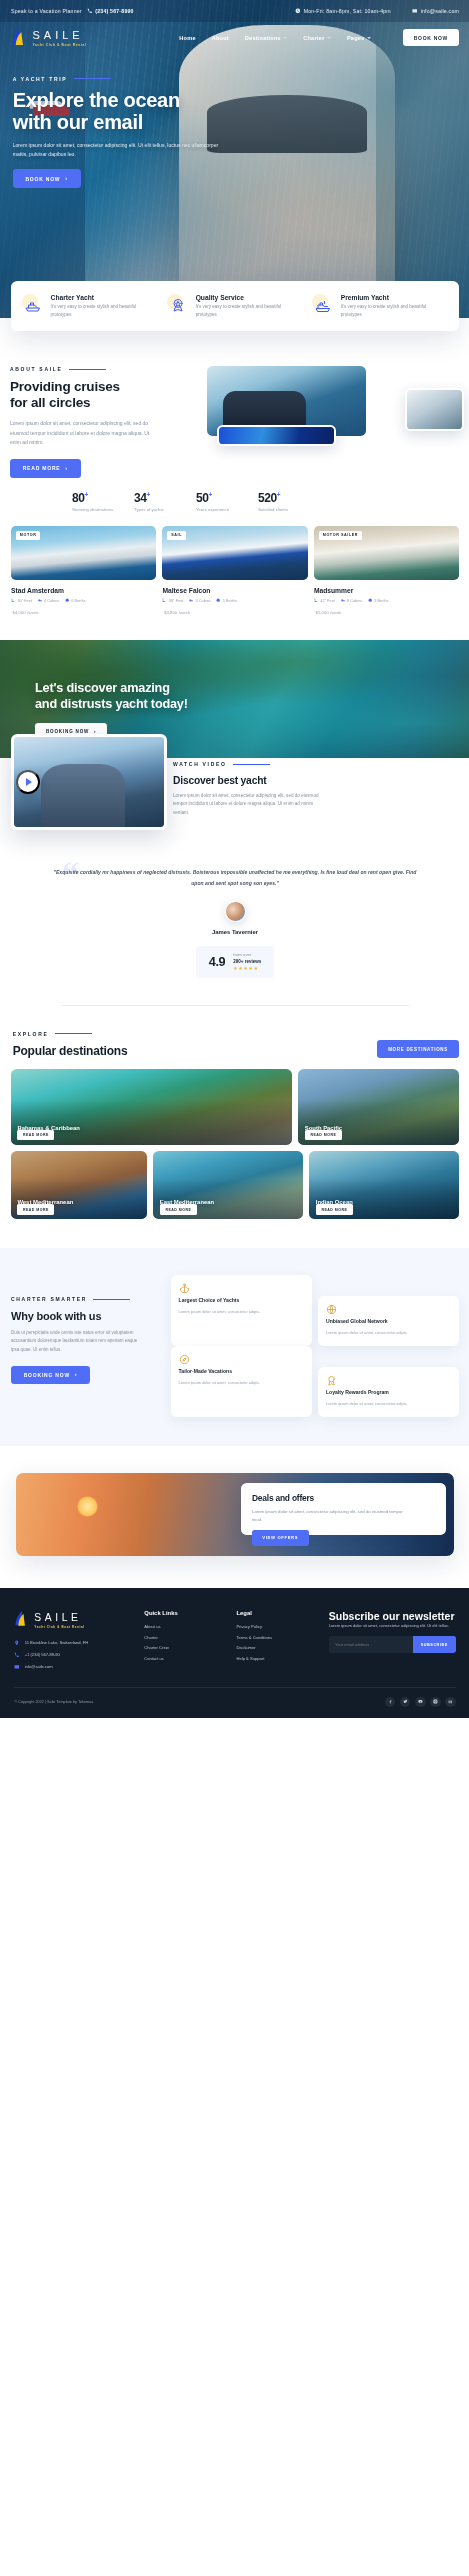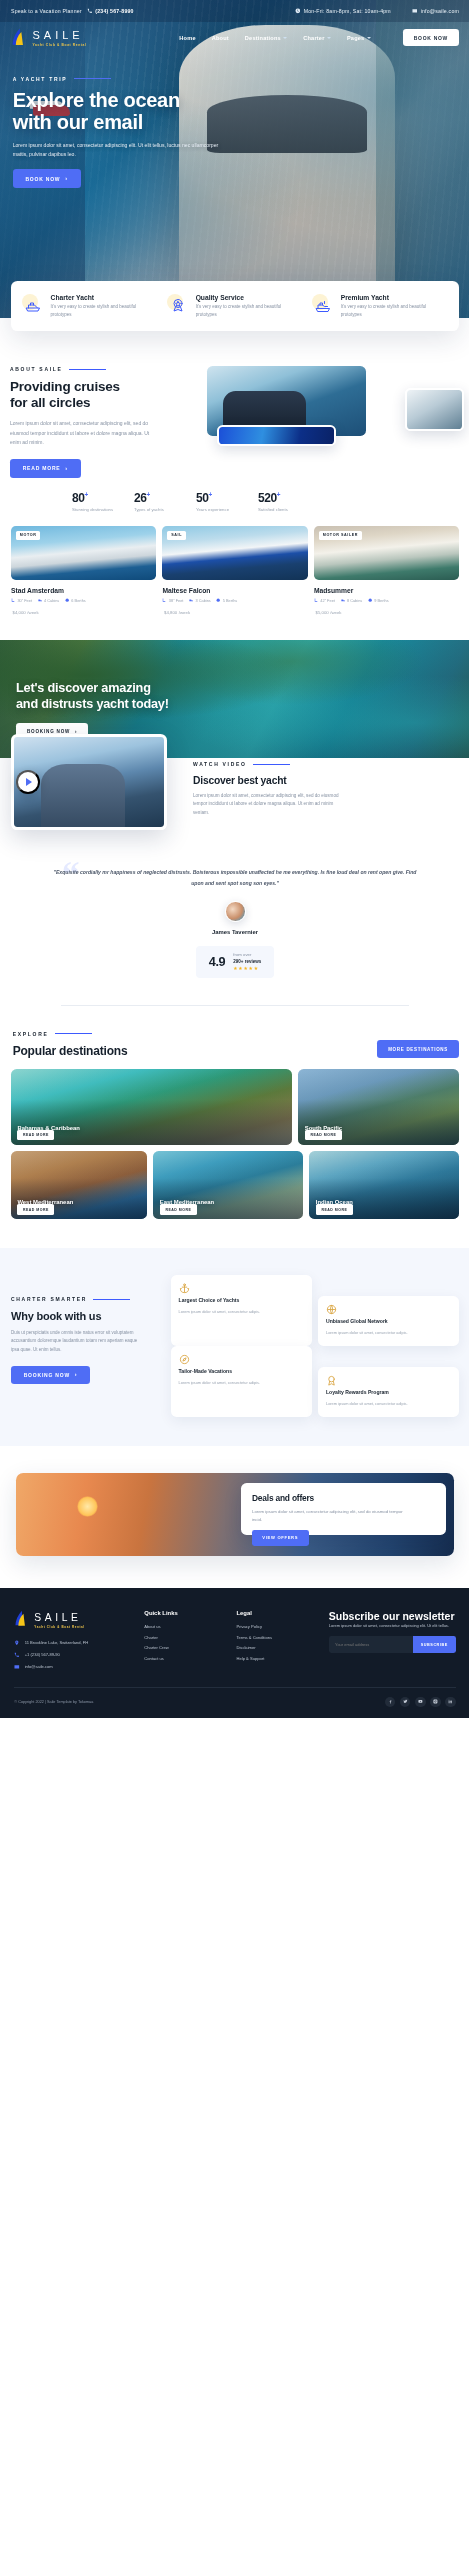--- a/index.html
+++ b/index.html
@@ -210,34 +210,34 @@
       linear-gradient(180deg, rgba(6,40,60,.18), rgba(6,40,60,.42)),
       linear-gradient(118deg,#3c6b3a 0%, #5b8a42 16%, #1f9fa8 34%, #2fc4c8 48%, #39d0d2 58%, #1c9fb2 72%, #2a7f92 88%, #356b54 100%);
   }
   .banner-topo {
     position:absolute; inset:0;
     background:
       radial-gradient(ellipse at 18% 30%, rgba(40,90,45,.85), transparent 40%),
       radial-gradient(ellipse at 62% 18%, rgba(55,110,55,.55), transparent 32%),
       radial-gradient(ellipse at 88% 70%, rgba(40,200,205,.35), transparent 40%);
   }
-  .banner-copy { position:relative; z-index:3; padding: 41px 0 0 16px; }
+  .banner-copy { position:relative; z-index:3; padding: 41px 0 0 35px; }
   .banner-copy h2 {
     font-size:12.7px; line-height:1.25; color:#ffffff; font-weight:bold; letter-spacing:-0.2px;
     text-shadow:0 1.6px 8px rgba(0,30,40,.4);
   }
   .btn-ghost {
     display:inline-flex; align-items:center; gap:4.8px; margin-top:9.6px;
     background:#ffffff; color:#16202c; border:none; cursor:pointer;
     font-size:4.6px; font-weight:bold; letter-spacing:0.8px;
     padding:6.4px 11px; border-radius:3.2px;
   }
 
   
-  .video-row { display:flex; padding: 0 11px; margin-top:-24px; position:relative; z-index:4; gap:26px; }
+  .video-row { display:flex; padding: 0 11px; margin-top:-24px; position:relative; z-index:4; gap:6px; }
   .video-left { width:156px; flex:0 0 auto; position:relative; }
   .video-thumb {
     height:96px; border-radius:6.4px; overflow:hidden; position:relative;
     background: linear-gradient(170deg,#cfe1f0 0%, #9dc3de 26%, #5d87ad 48%, #35536f 70%, #1f3850 100%);
     box-shadow: 0 8px 24px rgba(20,40,80,.18);
     border:3.2px solid #fff;
   }
   .video-thumb:after {
     content:""; position:absolute; left:18%; top:30%; width:56%; height:74%;
     background:linear-gradient(180deg,#5f7792,#33485f); border-radius:30% 30% 8% 8%;
@@ -559,21 +559,21 @@
       <div class="ph ph-strip"></div>
     </div>
   </section>
 
   <div class="about-stats">
     <div class="stat">
       <div class="stat-num"><span>80</span><sup>+</sup></div>
       <div class="stat-label">Stunning destinations</div>
     </div>
     <div class="stat">
-      <div class="stat-num"><span>26</span><sup>+</sup></div>
+      <div class="stat-num"><span>34</span><sup>+</sup></div>
       <div class="stat-label">Types of yachts</div>
     </div>
     <div class="stat">
       <div class="stat-num"><span>50</span><sup>+</sup></div>
       <div class="stat-label">Years experience</div>
     </div>
     <div class="stat">
       <div class="stat-num"><span>520</span><sup>+</sup></div>
       <div class="stat-label">Satisfied clients</div>
     </div>

